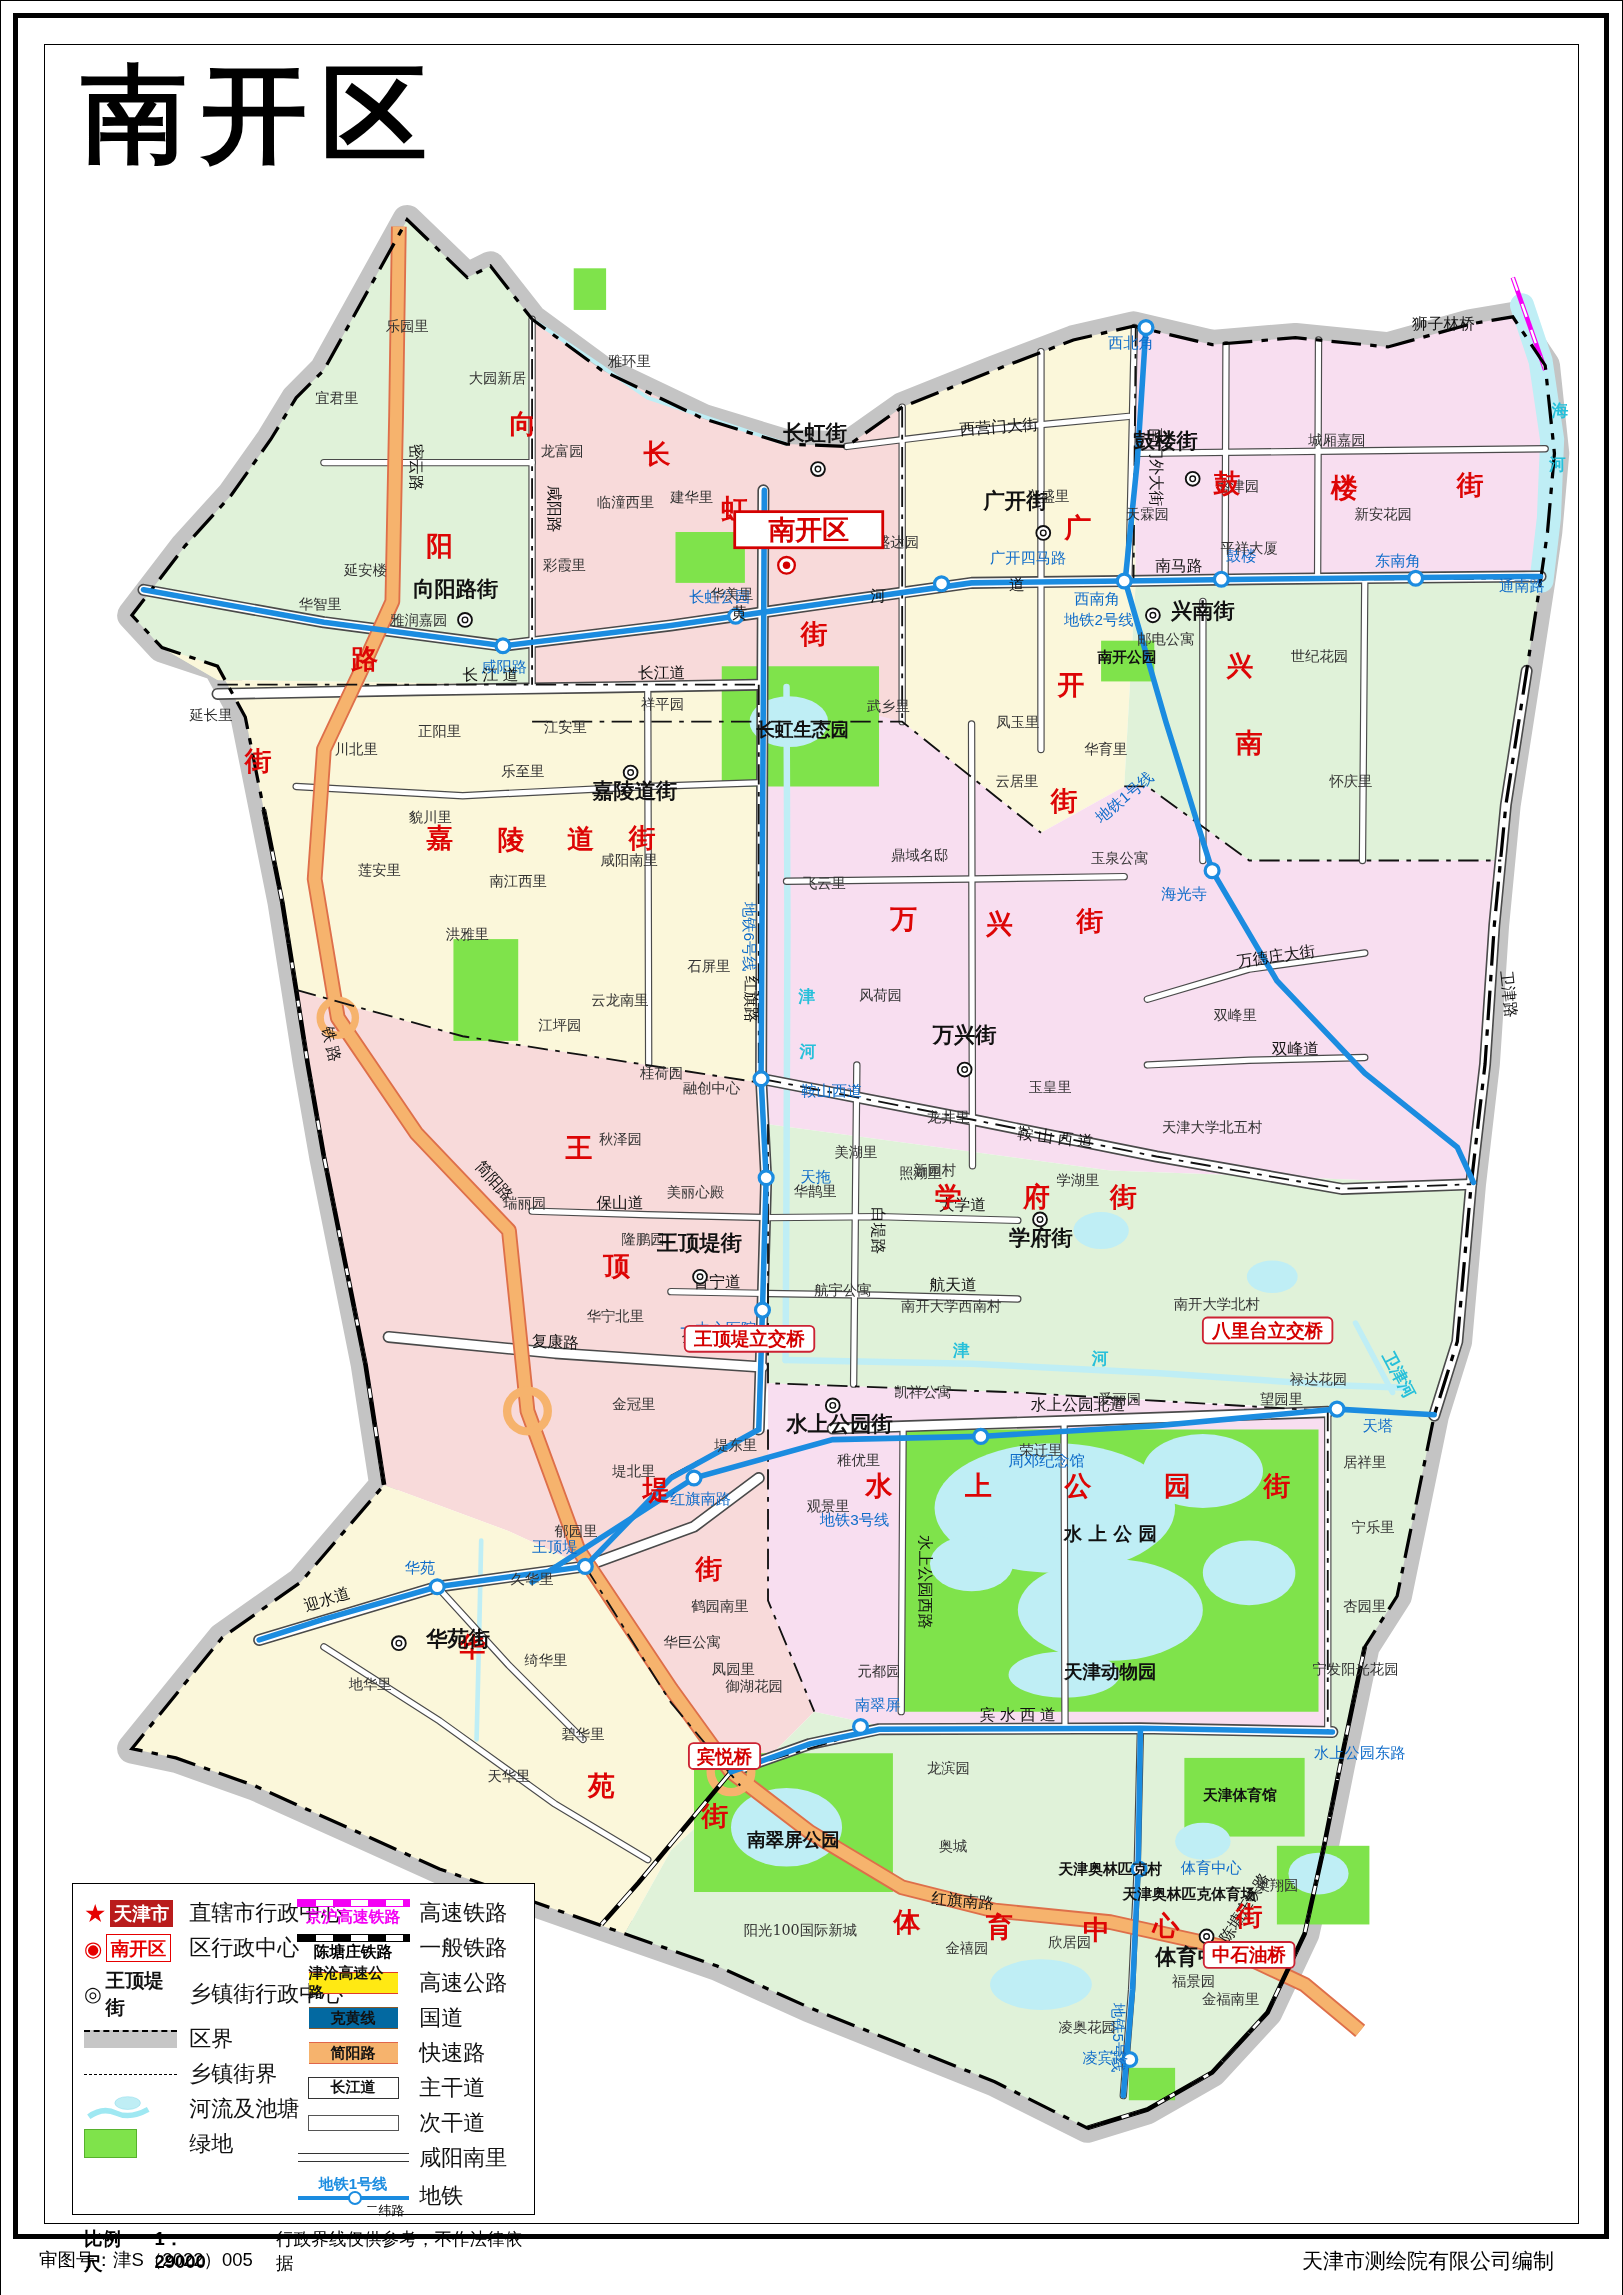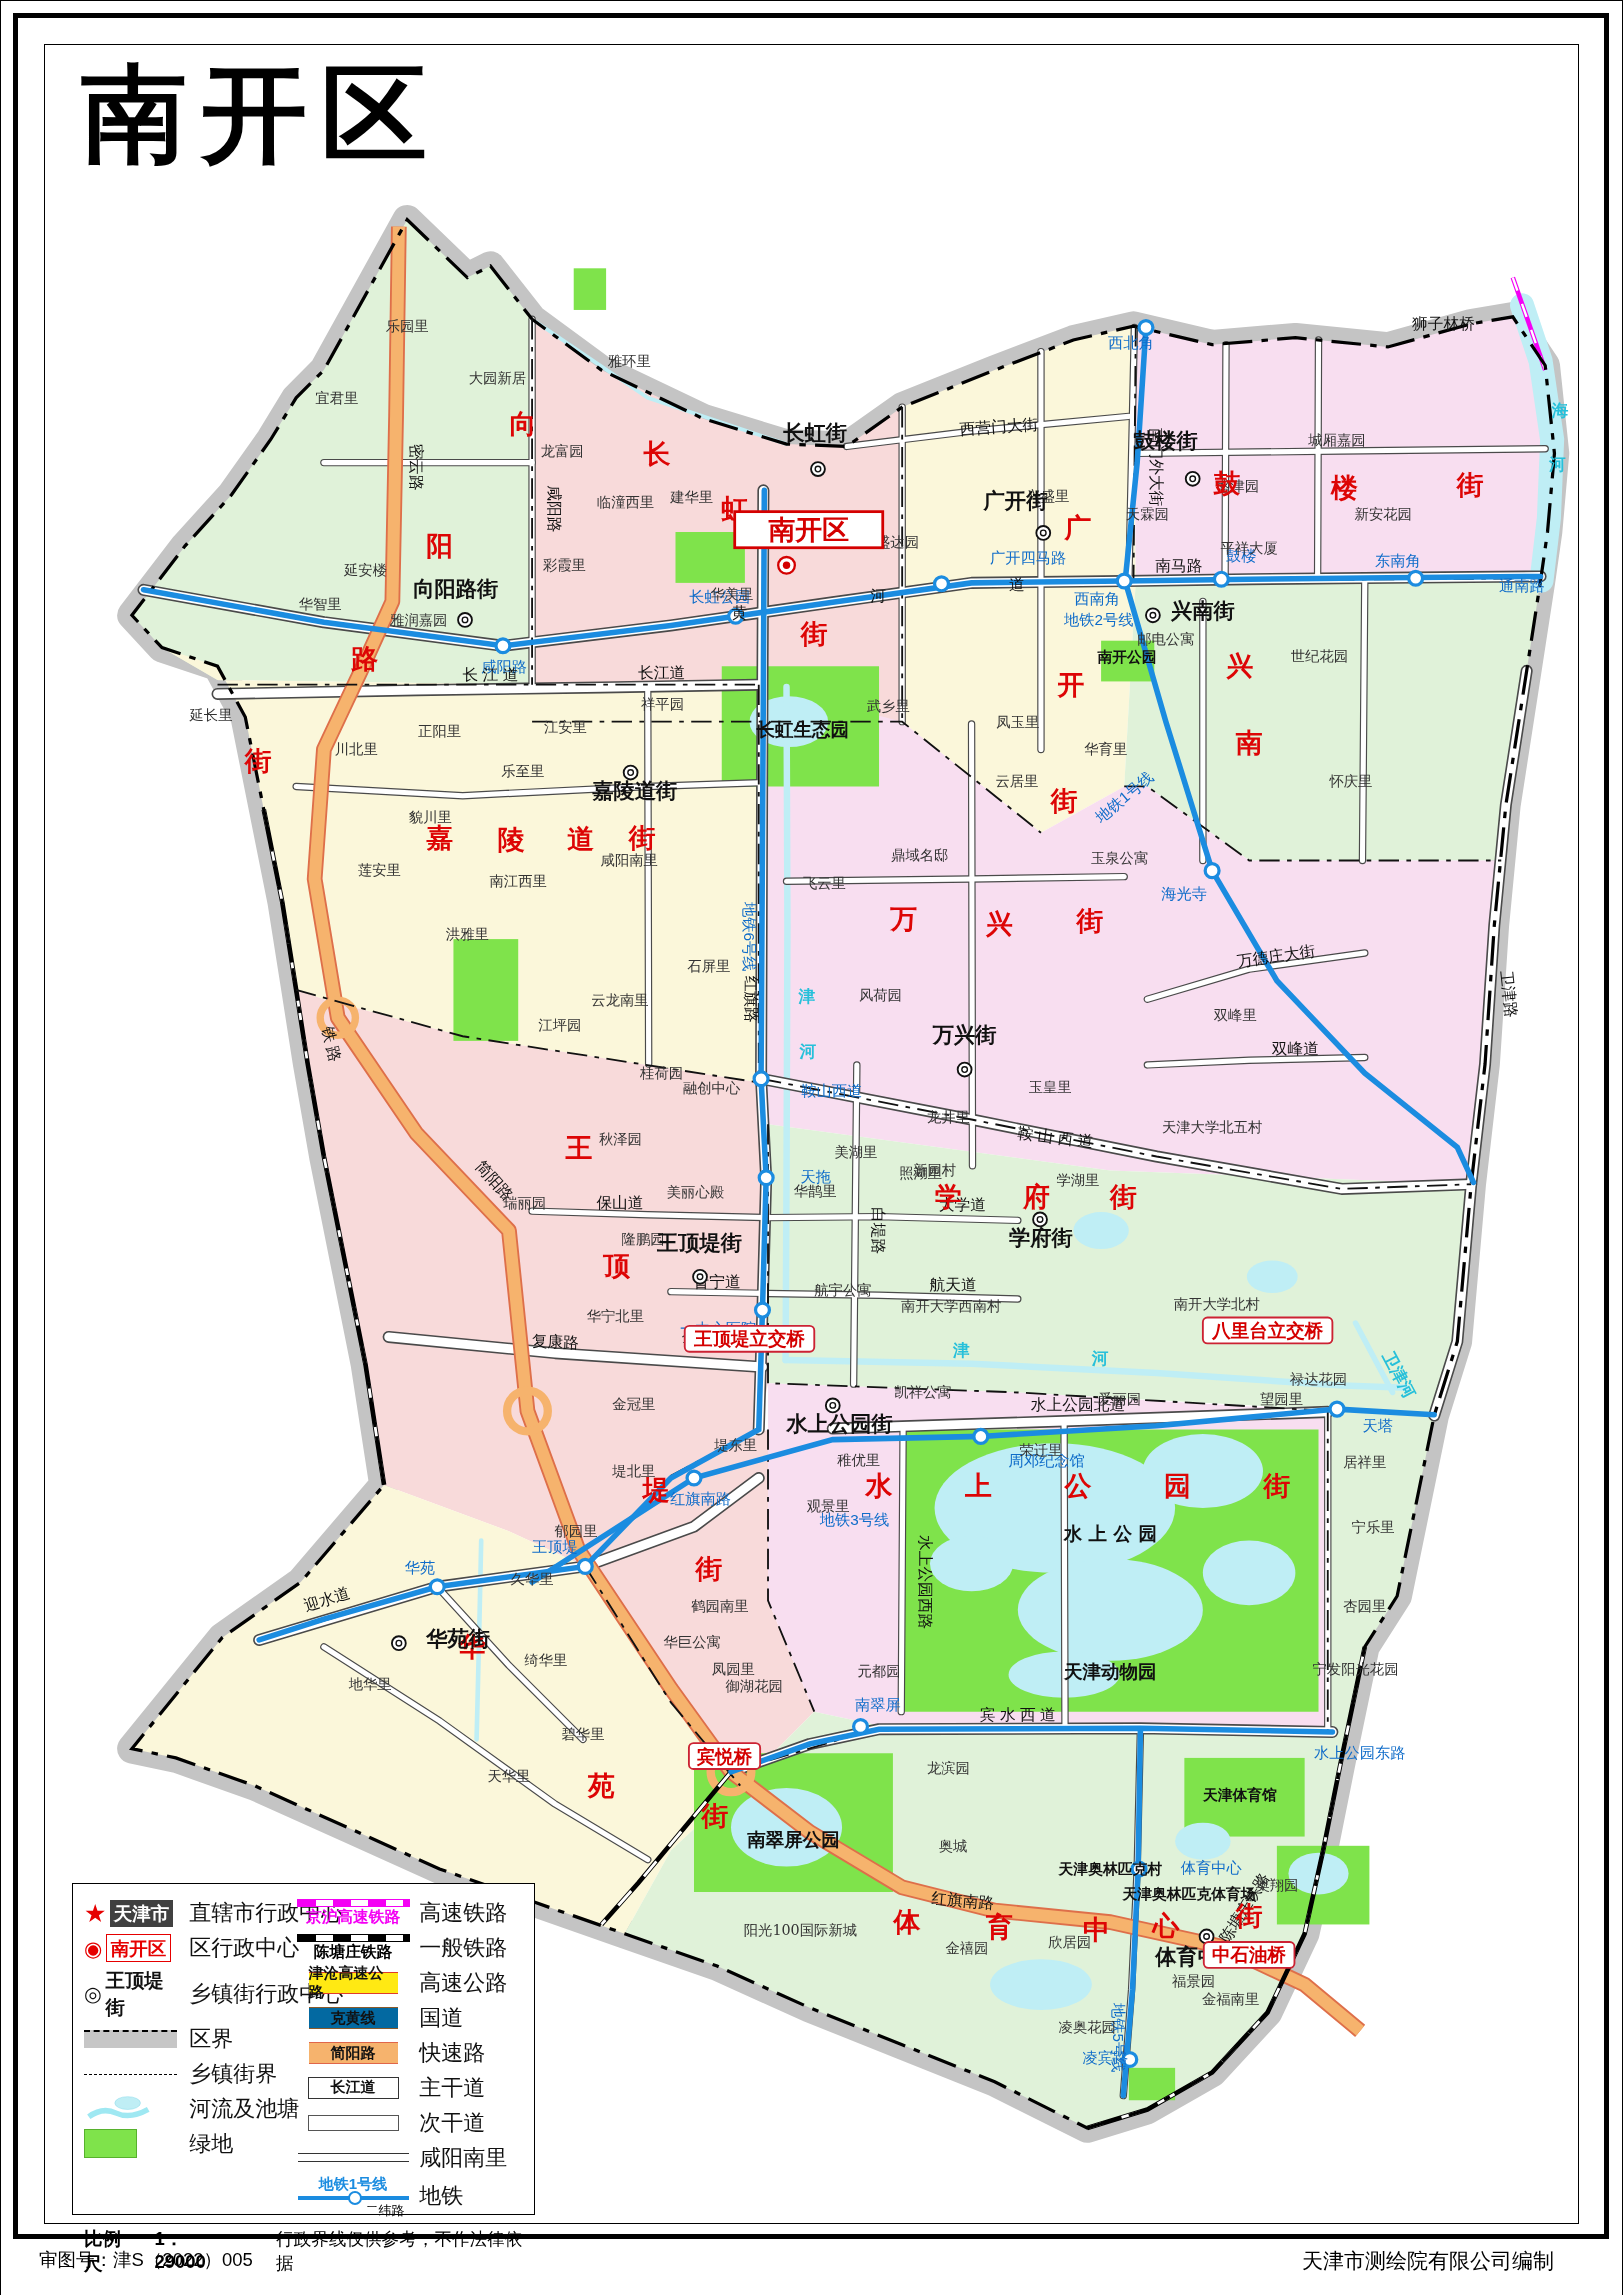--- a/index.html
+++ b/index.html
@@ -24,21 +24,21 @@
   .legend{position:absolute;left:72px;top:1883px;width:463px;height:332px;background:#fff;border:1.4px solid #000;z-index:6;box-sizing:border-box;padding:4.6px 11px;}
   .legend-title{text-align:center;font-size:28px;font-weight:700;letter-spacing:51px;padding-left:51px;margin-top:2.8px;}
   .legend-cols{display:flex;gap:12px;margin-top:6.5px;}
   .legend-left{width:199px;}
   .legend-right{flex:1;}
   .lrow{display:flex;align-items:center;gap:8.3px;min-height:33px;margin:1.9px 0;}
   .lrow .lab{font-size:22px;color:#111;white-space:nowrap;}
   .ic{width:97px;display:flex;align-items:center;justify-content:flex-start;gap:3.7px;flex-shrink:0;}
   .icr{width:116px;flex-shrink:0;display:flex;flex-direction:column;align-items:center;justify-content:center;}
   .star{color:#e60000;font-size:25px;line-height:1;}
-  .s-city{background:#404040;color:#fff;font-weight:700;font-size:18.5px;padding:0.9px 3.7px;}
+  .s-city{background:#b91c1c;color:#fff;font-weight:700;font-size:18.5px;padding:0.9px 3.7px;}
   .s-district{color:#e60000;border:1.4px solid #e60000;font-weight:700;font-size:18.5px;padding:0.5px 3.7px;background:#fff;}
   .ring{font-size:21px;color:#e60000;line-height:1;}
   .ring2{font-size:20.4px;color:#111;line-height:1;}
   .s-town{font-size:19.4px;font-weight:700;color:#111;}
   .band-zone{width:93px;height:15.7px;background:#c6c6c6;border-top:2.3px dashed #000;}
   .dashline{width:93px;height:0;border-top:1.9px dashed #000;}
   .greenbox{width:51px;height:27px;background:#7fe34b;border:0.5px solid #57b12d;}
   .ln{width:111px;height:5.6px;}
   .ln.hsr{background:repeating-linear-gradient(90deg,#f400f4 0 17.6px,#fff 17.6px 35px);border:0.9px solid #f400f4;}
   .ln.rail{background:repeating-linear-gradient(90deg,#000 0 17.6px,#fff 17.6px 35px);border:0.9px solid #000;}

